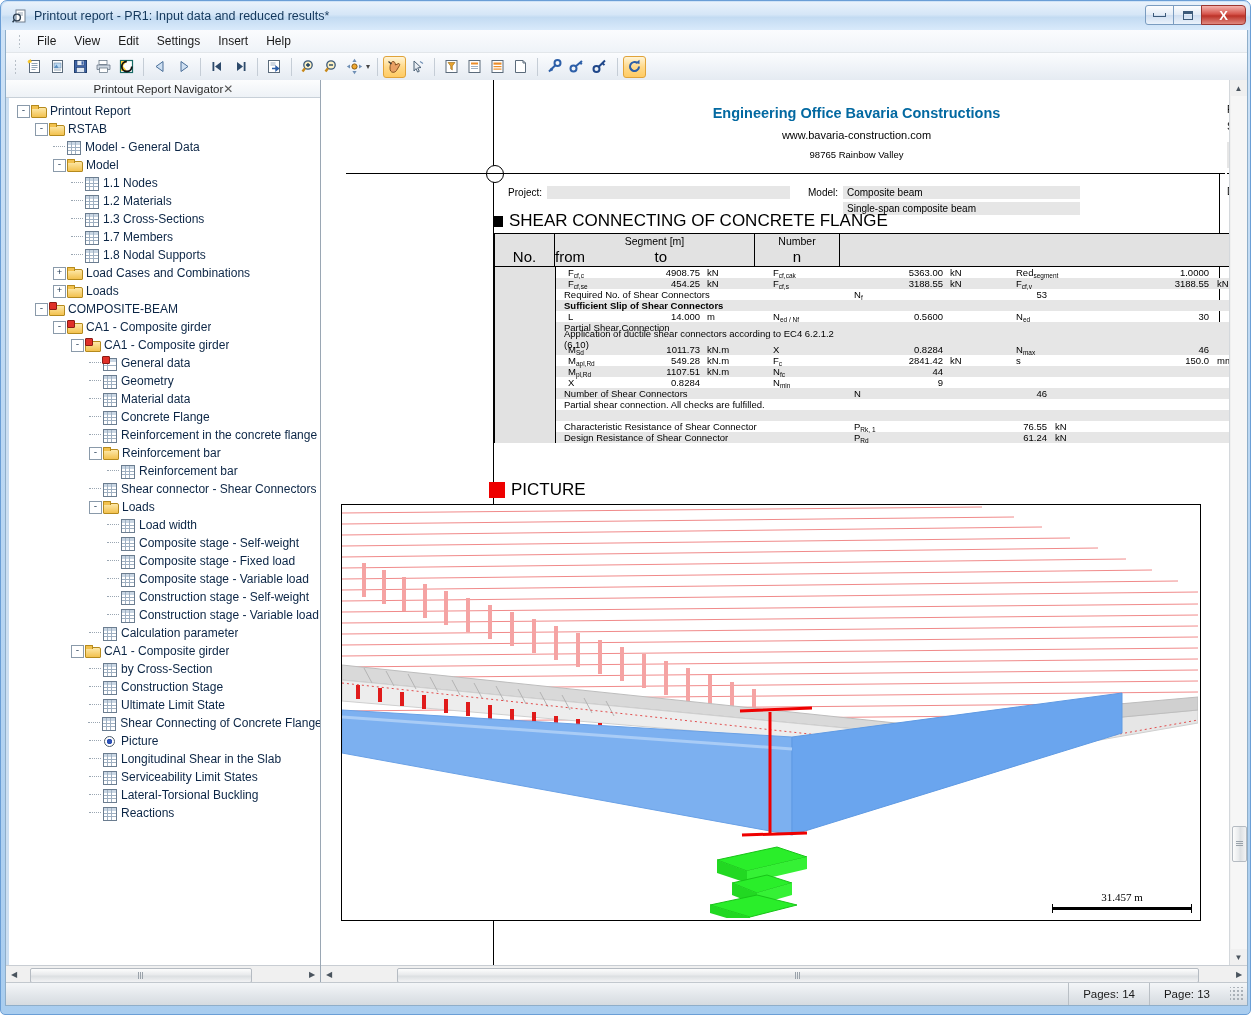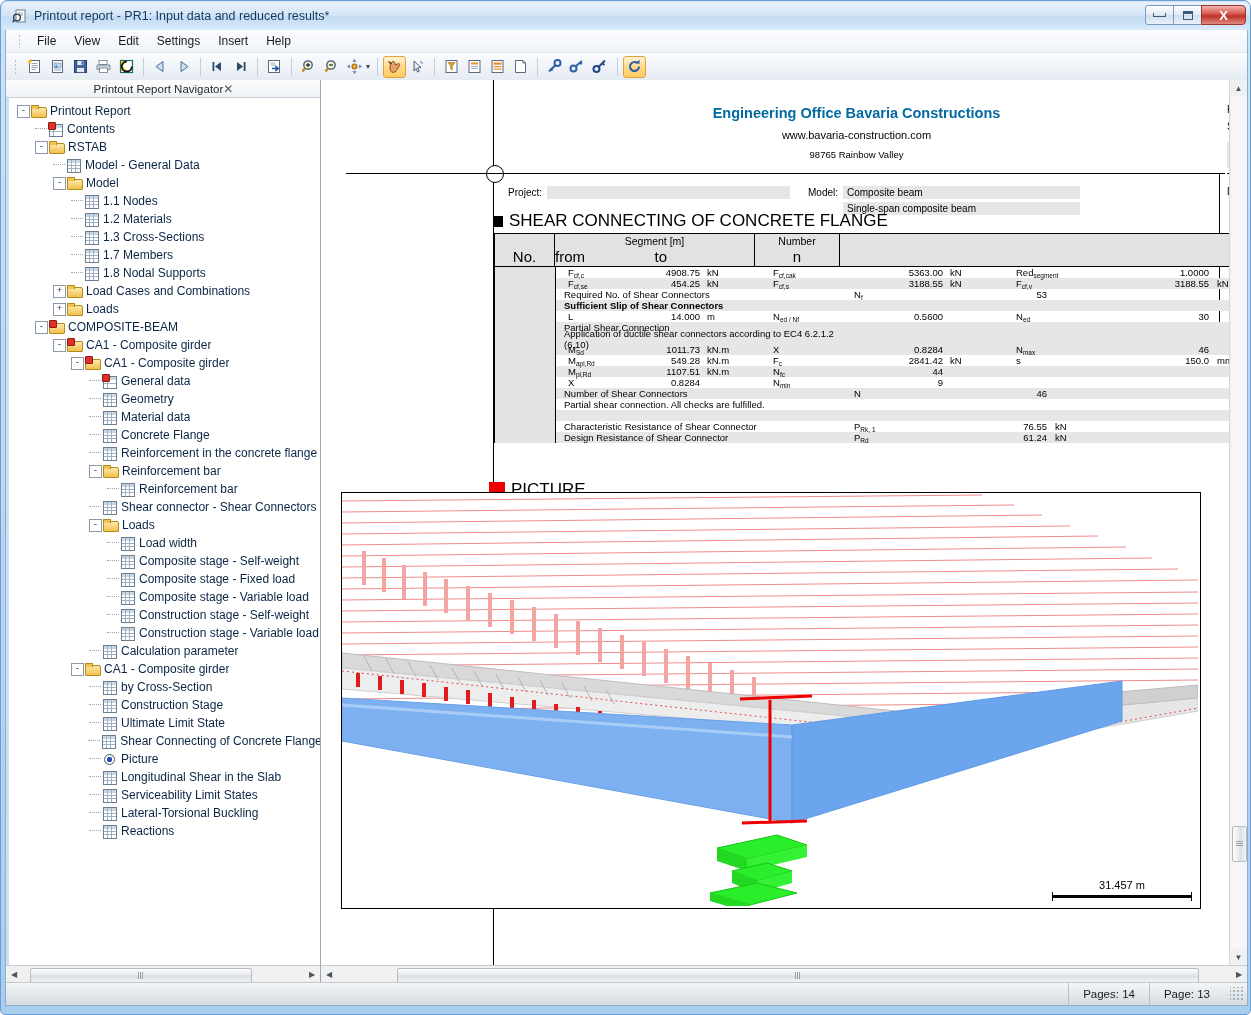--- a/index.html
+++ b/index.html
@@ -320,22 +320,22 @@
   .tr .g7 { width:105px; padding-left:8px;}
   .tr .g8 { width:88px; text-align:right;}
   .tr .g9 { width:50px; padding-left:8px;}
   .tr .full { padding-left:8px; }
   .tr .bold { font-weight:bold; }
   sub { font-size:6.5px; vertical-align:baseline; position:relative; top:2px;}
 
   
   .pic-title { position:absolute; left:168px; top:400px; display:flex; align-items:center; font-size:17px;}
   .pic-box {
-    position:absolute; left:20px; top:412px; width:858px; height:415px;
-    border:1px solid #000; background:#fff; overflow:hidden;
+    position:absolute; left:20px; top:424px; width:858px; height:415px;
+    border:1px solid #000; background:#fff; overflow:hidden;font-family:Liberation Serif, serif;
   }
   .scalebar { position:absolute; right:8px; bottom:8px; width:140px; text-align:center; font-size:11px;}
   .scalebar .bar { position:relative; height:8px; margin-top:1px; }
   .scalebar .bar::before { content:""; position:absolute; left:0; right:0; top:3px; height:2px; background:#000; border-top:1px solid #000;}
   .scalebar .bar::after { content:""; position:absolute; left:0; top:0; width:1px; height:9px; background:#000; box-shadow:139px 0 0 0 #000;}
 
   
   .doc-hscroll { height:17px; background:#f0f0f0; border-top:1px solid #c8cdd3; display:flex; align-items:center;}
 
   
@@ -592,26 +592,20 @@
           <span>Printout Report Navigator</span>
           <span class="nav-close">✕</span>
         </div>
         <div class="nav-body">
           <div class="tree" id="tree">
               <div class="tnode">
                 <span class="tindent" style="width: 8px;"></span>
                 <span class="expander">-</span>
                 <span class="ic folder"></span>
                 <span class="tlabel">Printout Report</span>
-              </div>
-              <div class="tnode">
-                <span class="tindent" style="width: 26px;"></span>
-                <span class="dots"></span>
-                <span class="ic pingrid"></span>
-                <span class="tlabel">Contents</span>
               </div>
               <div class="tnode">
                 <span class="tindent" style="width: 26px;"></span>
                 <span class="expander">-</span>
                 <span class="ic folder"></span>
                 <span class="tlabel">RSTAB</span>
               </div>
               <div class="tnode">
                 <span class="tindent" style="width: 44px;"></span>
                 <span class="dots"></span>

